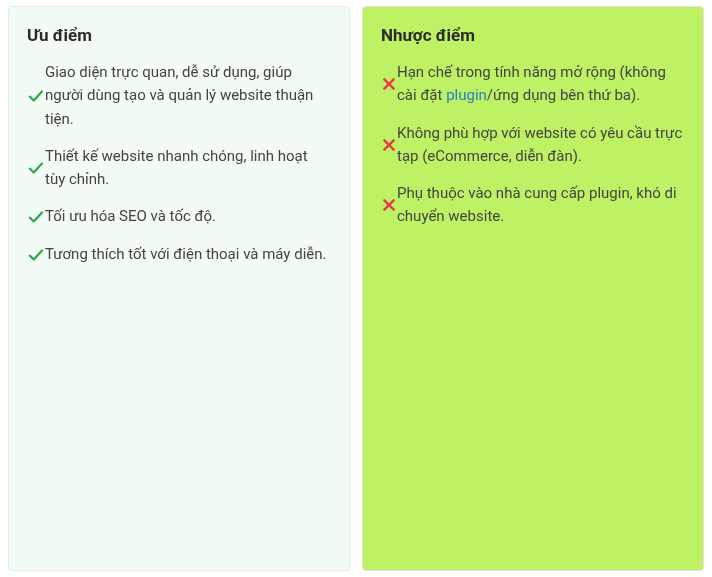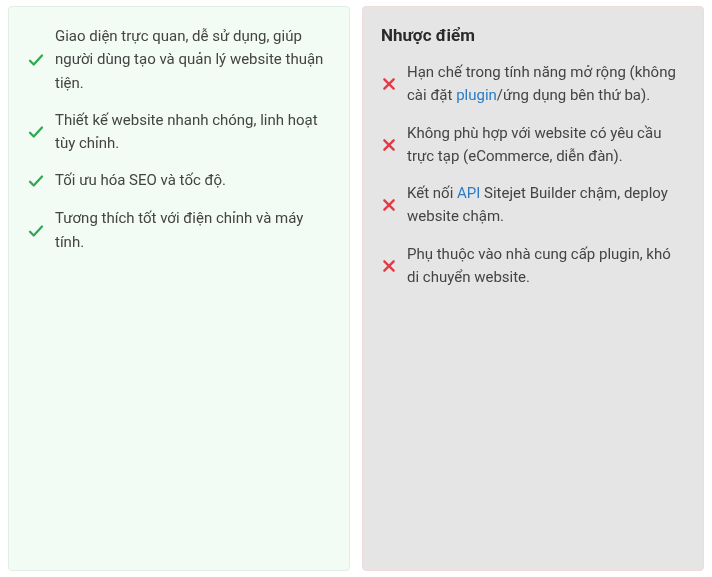--- a/index.html
+++ b/index.html
@@ -15,34 +15,33 @@
     .panel {
       flex: 1;
       border-radius: 4px;
       padding: 18px 18px 18px 18px;
     }
     .panel.pros {
       background: #f3fbf5;
       border: 1px solid #e0efe3;
     }
     .panel.cons {
-      background: #e5e5e5;
+      background: #bef264;
       border: 1px solid #f1dada;
     }
     .panel-title {
       font-size: 17px;
       font-weight: 700;
       color: #2a2a2a;
       margin-bottom: 16px;
     }
     .item {
       display: flex;
       align-items: flex-start;
       margin-bottom: 14px;
-      gap: 10px;
     }
     .icon-wrap {
       flex-shrink: 0;
       display: flex;
       align-items: center;
       min-height: 24px;
       padding-top: 0;
     }
     .icon-check svg { width: 18px; height: 18px; }
     .icon-cross svg { width: 16px; height: 16px; }
@@ -57,20 +56,21 @@
       text-decoration: none;
       text-align: center;
     }
     
     .item.multi .icon-wrap { align-self: center; }
   </style>
 </head>
 <body>
 
 <div class="panel pros">
+  <div class="panel-title">Ưu điểm</div>
   <div id="pros-list">
       <div class="item multi">
         <span class="icon-wrap icon-check">
           <svg viewBox="0 0 24 24" fill="none" stroke="#2fa84f" stroke-width="3" stroke-linecap="round" stroke-linejoin="round">
             <polyline points="4,13 9,18 20,6"></polyline>
           </svg>
         </span>
         <span class="item-text">Giao diện trực quan, dễ sử dụng, giúp người dùng tạo và quản lý website thuận tiện.</span>
       </div>
       <div class="item multi">
@@ -88,21 +88,21 @@
           </svg>
         </span>
         <span class="item-text">Tối ưu hóa SEO và tốc độ.</span>
       </div>
       <div class="item multi">
         <span class="icon-wrap icon-check">
           <svg viewBox="0 0 24 24" fill="none" stroke="#2fa84f" stroke-width="3" stroke-linecap="round" stroke-linejoin="round">
             <polyline points="4,13 9,18 20,6"></polyline>
           </svg>
         </span>
-        <span class="item-text">Tương thích tốt với điện chỉnh và máy tính.</span>
+        <span class="item-text">Tương thích tốt với điện thoại và máy diễn.</span>
       </div>
     </div>
 </div>
 
 <div class="panel cons">
   <div class="panel-title">Nhược điểm</div>
   <div id="cons-list">
       <div class="item multi">
         <span class="icon-wrap icon-cross">
           <svg viewBox="0 0 24 24" fill="none" stroke="#e63946" stroke-width="3.5" stroke-linecap="round">
@@ -121,25 +121,16 @@
         </span>
         <span class="item-text">Không phù hợp với website có yêu cầu trực tạp (eCommerce, diễn đàn).</span>
       </div>
       <div class="item multi">
         <span class="icon-wrap icon-cross">
           <svg viewBox="0 0 24 24" fill="none" stroke="#e63946" stroke-width="3.5" stroke-linecap="round">
             <line x1="5" y1="5" x2="19" y2="19"></line>
             <line x1="19" y1="5" x2="5" y2="19"></line>
           </svg>
         </span>
-        <span class="item-text">Kết nối <a href="#">API</a> Sitejet Builder chậm, deploy website chậm.</span>
-      </div>
-      <div class="item multi">
-        <span class="icon-wrap icon-cross">
-          <svg viewBox="0 0 24 24" fill="none" stroke="#e63946" stroke-width="3.5" stroke-linecap="round">
-            <line x1="5" y1="5" x2="19" y2="19"></line>
-            <line x1="19" y1="5" x2="5" y2="19"></line>
-          </svg>
-        </span>
         <span class="item-text">Phụ thuộc vào nhà cung cấp plugin, khó di chuyển website.</span>
       </div>
     </div>
 </div>
 
 </body></html>

